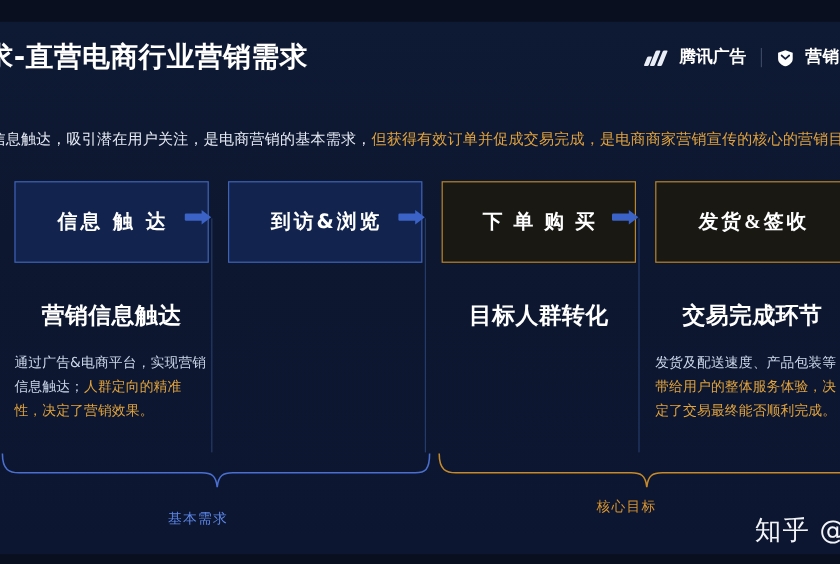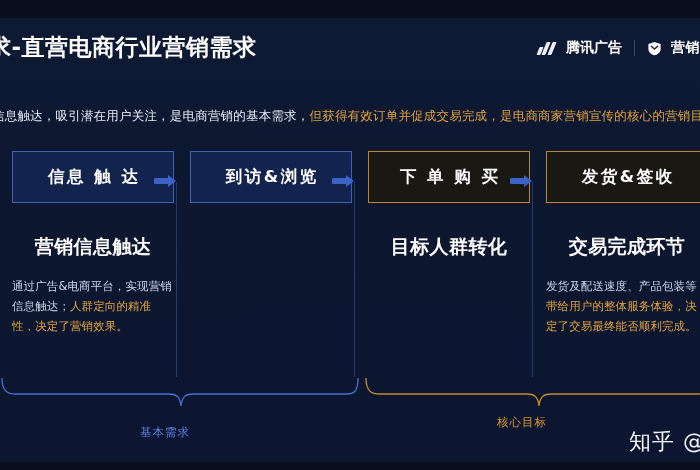--- a/index.html
+++ b/index.html
@@ -137,31 +137,32 @@
     top: 0;
     width: 162px;
   }
   .col.c0 { left: 12px; }
   .col.c1 { left: 190px; }
   .col.c2 { left: 368px; }
   .col.c3 { left: 546px; }
 
   .stepbox {
     width: 100%;
-    height: 52px;
+    height: 68px;
     box-sizing: border-box;
     display: flex;
     align-items: center;
     justify-content: center;
     border: 1.6px solid #3f62b8;
     background: #12244d;
   }
   .stepbox.gold {
     border-color: #b9862f;
     background: #191813;
+    font-family: Liberation Serif, serif;
   }
   .stepbox span {
     font-size: 16.5px;
     font-weight: bold;
     color: #ffffff;
     letter-spacing: 2.5px;
     text-indent: 2.5px;
   }
 
   .colhead {

